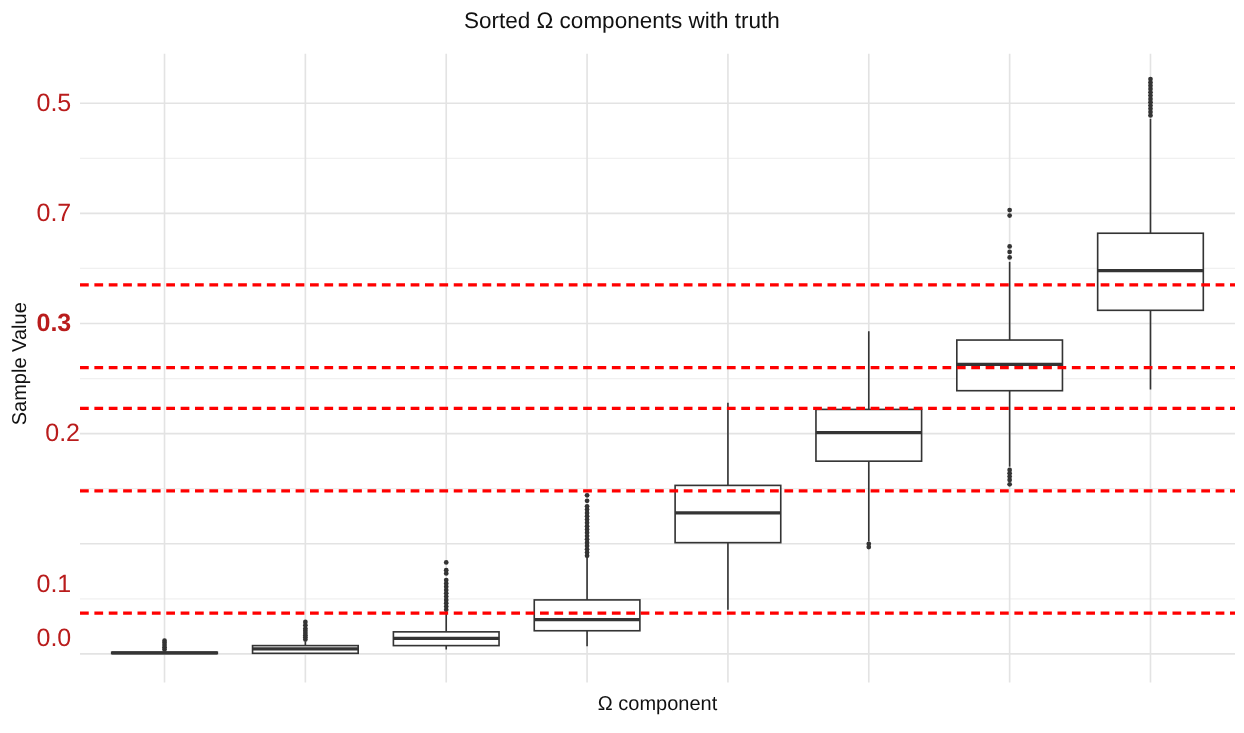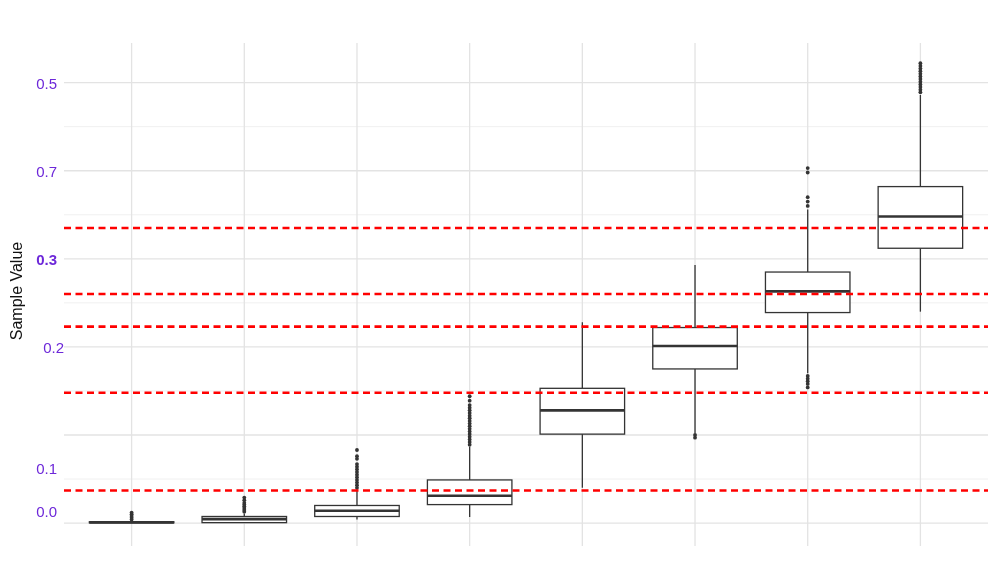--- a/index.html
+++ b/index.html
@@ -52,22 +52,22 @@
     display: inline-block;
     white-space: nowrap;
     transform: translate(-50%, -50%) rotate(-90deg);
     font-size: 16px;
     color: #111111;
   }
   .y-tick-label {
     position: absolute;
     width: 40px;
     text-align: right;
-    font-size: 15px;
-    color: #6d28d9;
+    font-size: 20px;
+    color: #b91c1c;
     transform: translateY(-50%);
   }
 </style>
 </head>
 <body>
 
 <div id="figure">
   <svg id="chart-svg" width="995" height="586" viewBox="0 0 995 586">
       <rect x="64" y="43" width="924" height="503" fill="#ffffff"></rect>
       <g>
@@ -213,25 +213,27 @@
       </g>
       <g>
         <line x1="64" x2="988" y1="490.50262697022765" y2="490.50262697022765" stroke="#ff0000" stroke-width="2.6" stroke-dasharray="7,4.5"></line>
         <line x1="64" x2="988" y1="392.72154115586693" y2="392.72154115586693" stroke="#ff0000" stroke-width="2.6" stroke-dasharray="7,4.5"></line>
         <line x1="64" x2="988" y1="326.6532399299475" y2="326.6532399299475" stroke="#ff0000" stroke-width="2.6" stroke-dasharray="7,4.5"></line>
         <line x1="64" x2="988" y1="294.05954465849385" y2="294.05954465849385" stroke="#ff0000" stroke-width="2.6" stroke-dasharray="7,4.5"></line>
         <line x1="64" x2="988" y1="227.99124343257444" y2="227.99124343257444" stroke="#ff0000" stroke-width="2.6" stroke-dasharray="7,4.5"></line>
       </g>
     </svg>
 
+  <div class="plot-title">Sorted Ω components with truth</div>
 
   <div class="y-axis-title">
     <span>Sample Value</span>
   </div>
 
+  <div class="x-axis-title">Ω component</div>
 
   <div id="y-tick-labels">
       <div class="y-tick-label" style="left: 17px; top: 511px;">0.0</div>
       <div class="y-tick-label" style="left: 17px; top: 435.005px; margin-top: 33px;">0.1</div>
       <div class="y-tick-label" style="left: 24px; top: 346.914px;">0.2</div>
       <div class="y-tick-label" style="left: 17px; top: 258.823px; font-weight: bold;">0.3</div>
       <div class="y-tick-label" style="left: 17px; top: 170.732px;">0.7</div>
       <div class="y-tick-label" style="left: 17px; top: 82.641px;">0.5</div>
     </div>
 </div>

